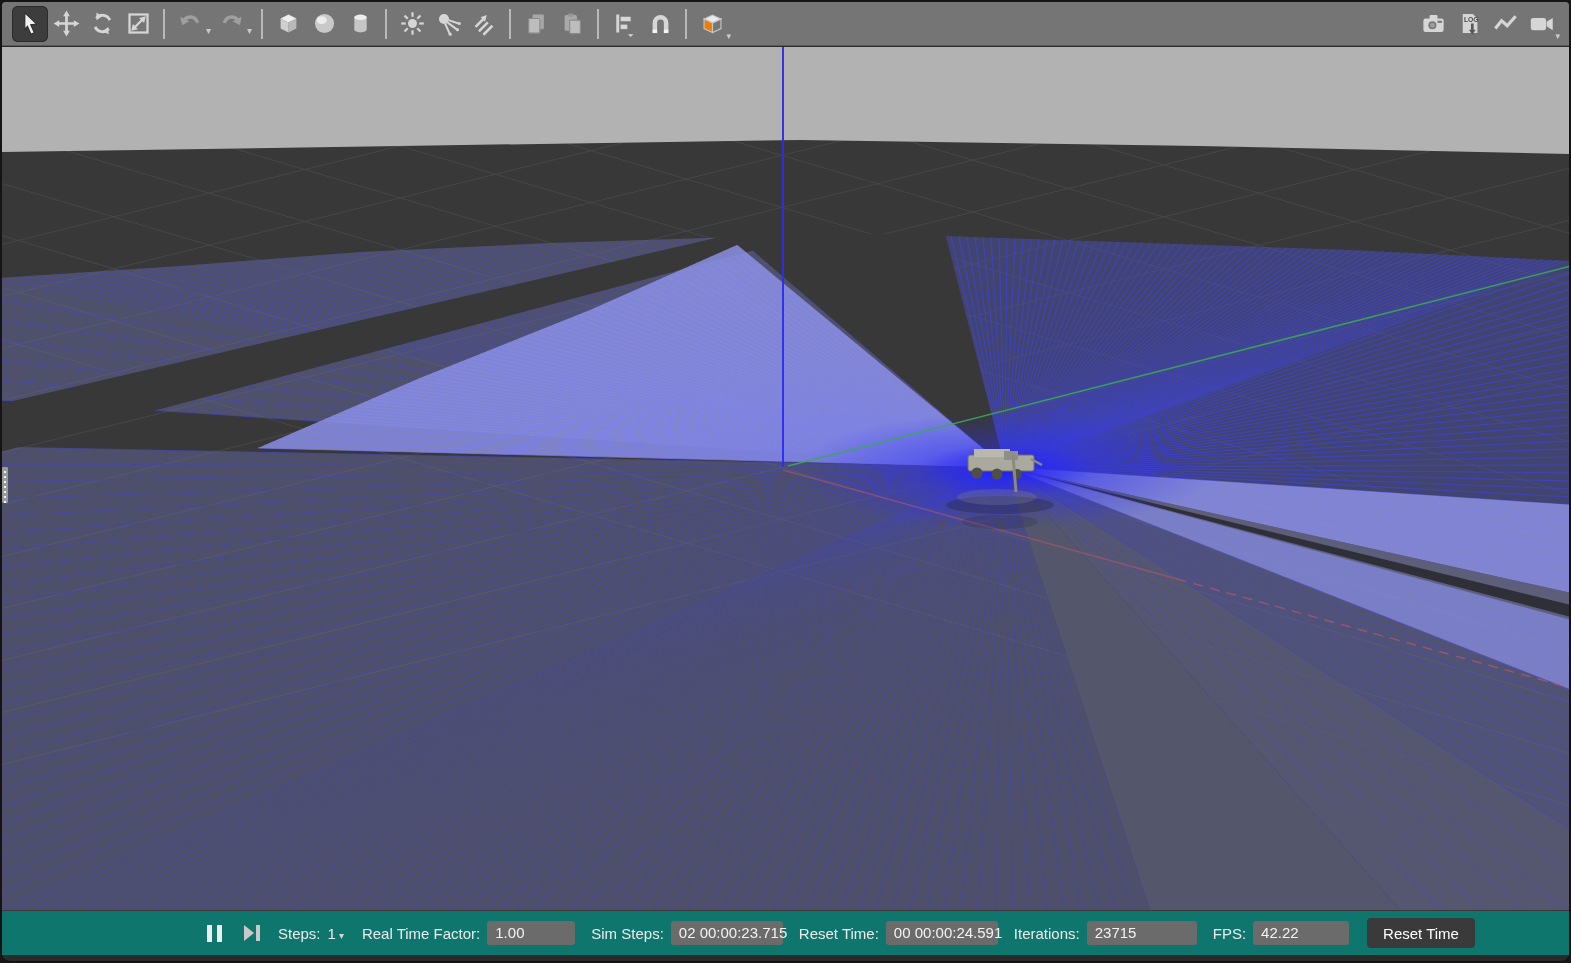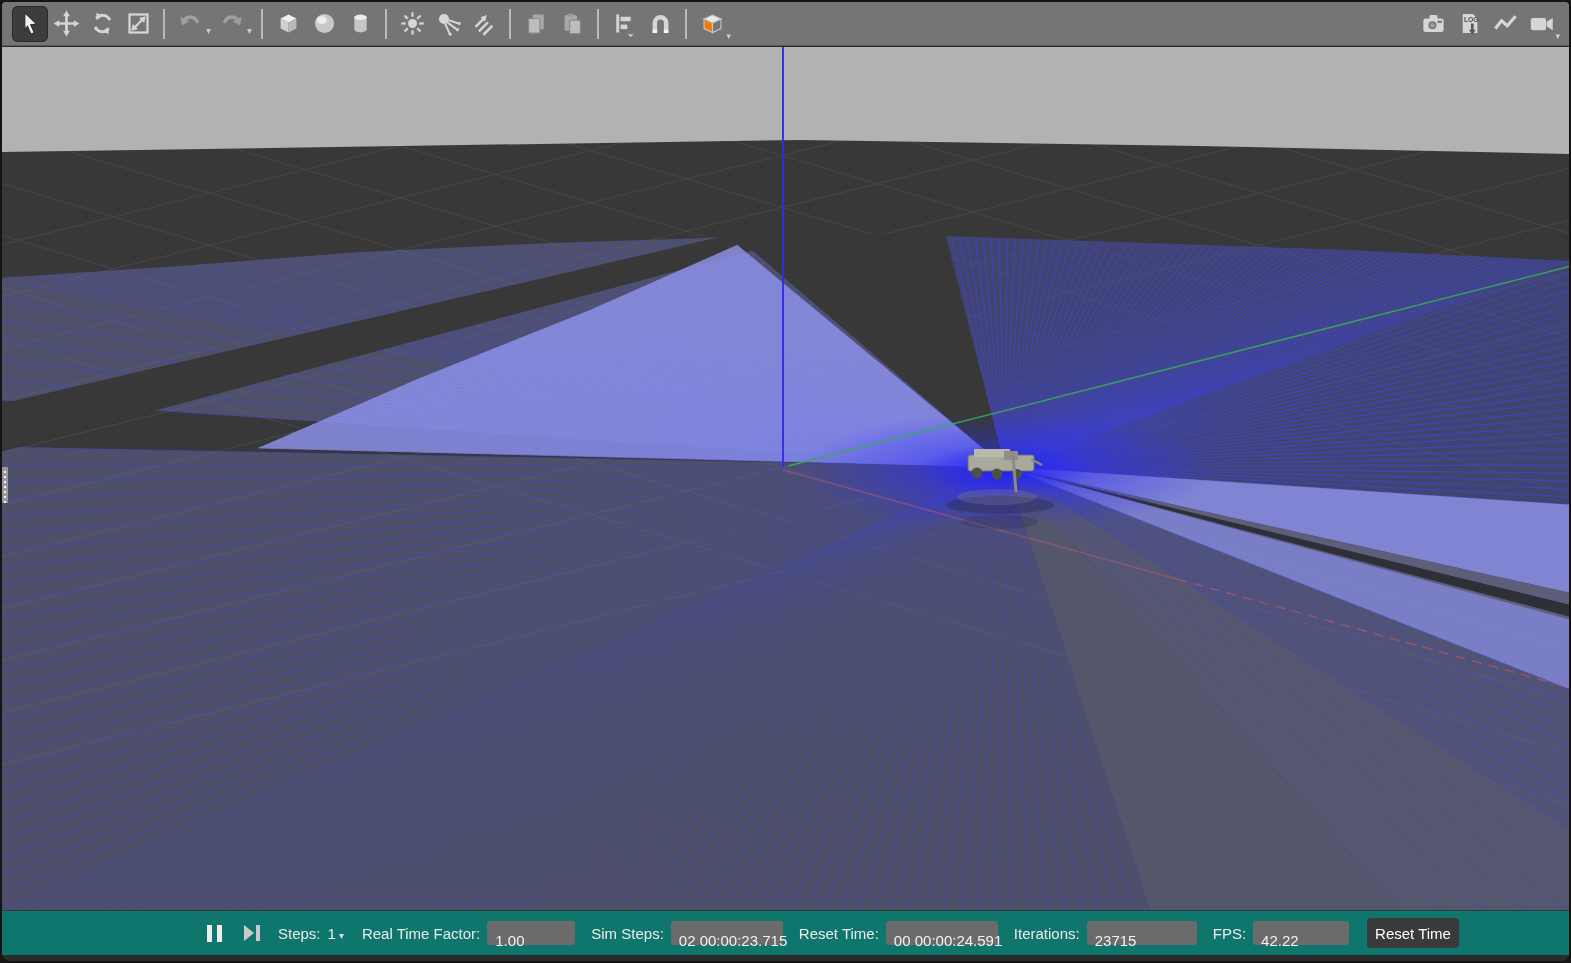--- a/index.html
+++ b/index.html
@@ -18,31 +18,31 @@
   
   #viewport{position:absolute;left:2px;top:47px;width:1567px;height:864px;background:#383838;overflow:hidden;}
   #viewport svg{display:block;}
   #splitter{position:absolute;left:0px;top:420px;width:6px;height:36px;background:#9a9a9a;
             background-image:repeating-linear-gradient(#f2f2f2 0 2px,transparent 2px 5px);
             background-size:2px 100%;background-position:2px 4px;background-repeat:no-repeat;border-radius:1px;}
   
   #statusbar{position:absolute;left:2px;right:2px;top:911px;height:44px;background:#0f766e;
              display:flex;align-items:center;font-size:15px;color:#ebebeb;}
   #statusbar .lbl{margin-right:7px;white-space:nowrap;}
-  .field{background:#6b6b6b;border-radius:3px;height:24px;line-height:24px;padding:8px 8px;color:#f2f2f2;
+  .field{background:#6b6b6b;border-radius:3px;height:24px;line-height:24px;padding:0 8px;color:#f2f2f2;
          box-sizing:border-box;margin-right:16px;white-space:nowrap;}
   #pause-button{display:flex;gap:5px;margin:0 22px 0 205px;cursor:default;}
   #pause-button span{width:5px;height:17px;background:#ededed;}
   #step-button{display:flex;align-items:center;margin-right:18px;cursor:default;}
   #step-button .tri{width:0;height:0;border-left:10px solid #c9c9c9;border-top:8px solid transparent;border-bottom:8px solid transparent;}
   #step-button .bar{width:4px;height:16px;background:#c9c9c9;margin-left:2px;}
   #steps-value{display:flex;align-items:center;margin-right:18px;}
   #steps-value .v{margin:0 3px 0 0;}
   #steps-value .c{font-size:10px;color:#d6d6d6;margin-top:4px;}
-  #reset-button{background:#3a3a3a;color:#ffffff;border:none;border-radius:4px;height:30px;padding:0 8px;
+  #reset-button{background:#3a3a3a;color:#ffffff;border:none;border-radius:4px;height:30px;padding:0 16px;
                 font-size:15px;font-family:inherit;margin-left:2px;cursor:default;}
 </style>
 </head>
 <body>
 
 <div id="window">
 
   <div id="toolbar">
       <div class="tbtn selected">
         <svg width="27" height="27" viewBox="0 0 24 24">

